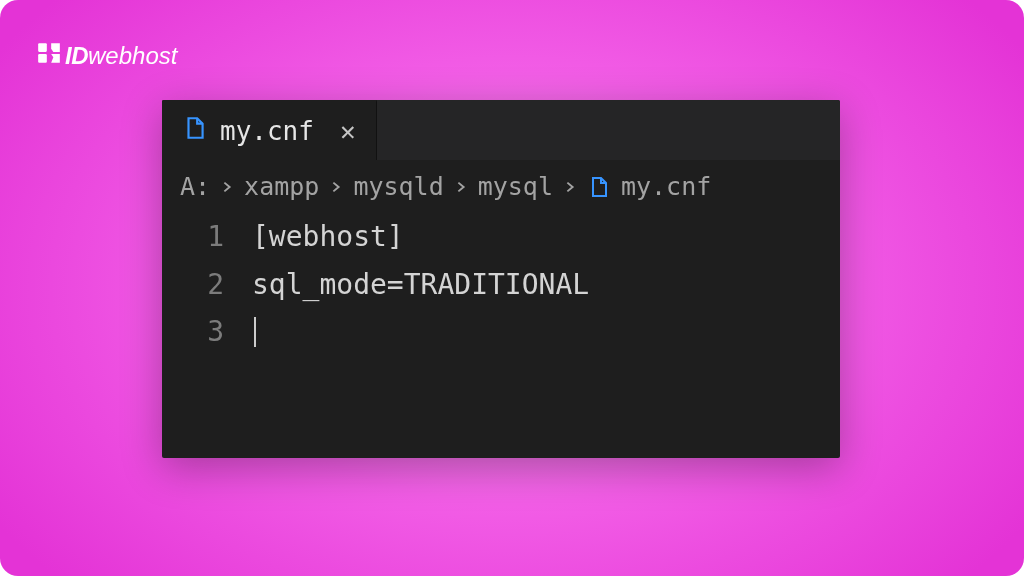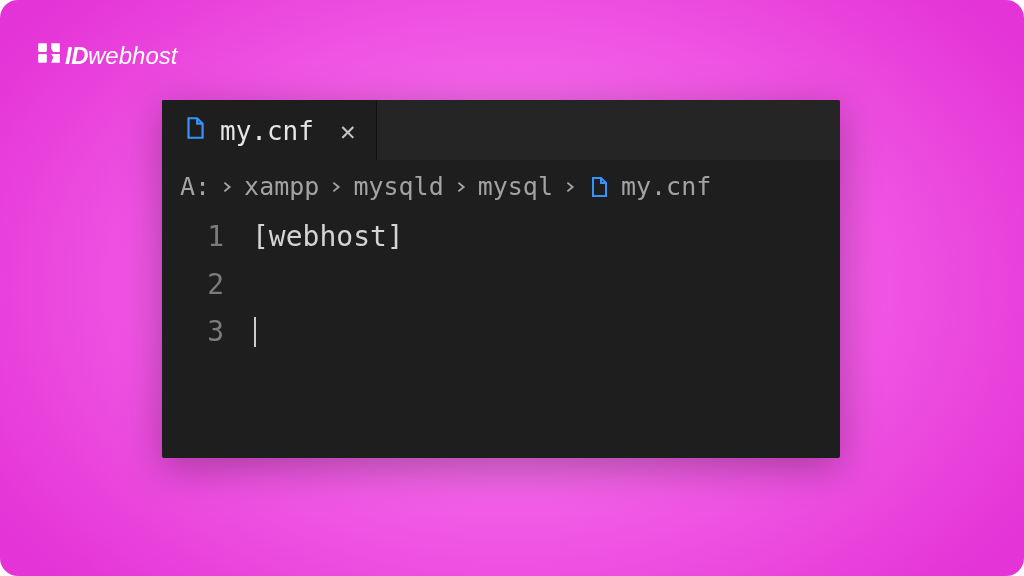--- a/index.html
+++ b/index.html
@@ -145,20 +145,21 @@
       <span class="bc-item">my.cnf</span>
     </div>
 
     <div class="code">
       <div class="line">
         <span class="gutter">1</span>
         <span class="src">[webhost]</span>
       </div>
       <div class="line">
         <span class="gutter">2</span>
+        <span class="src">sql_mode=TRADITIONAL</span>
       </div>
       <div class="line">
         <span class="gutter">3</span>
         <span class="src"></span>
         <span class="cursor"></span>
       </div>
     </div>
 
   </div>
 </div>

